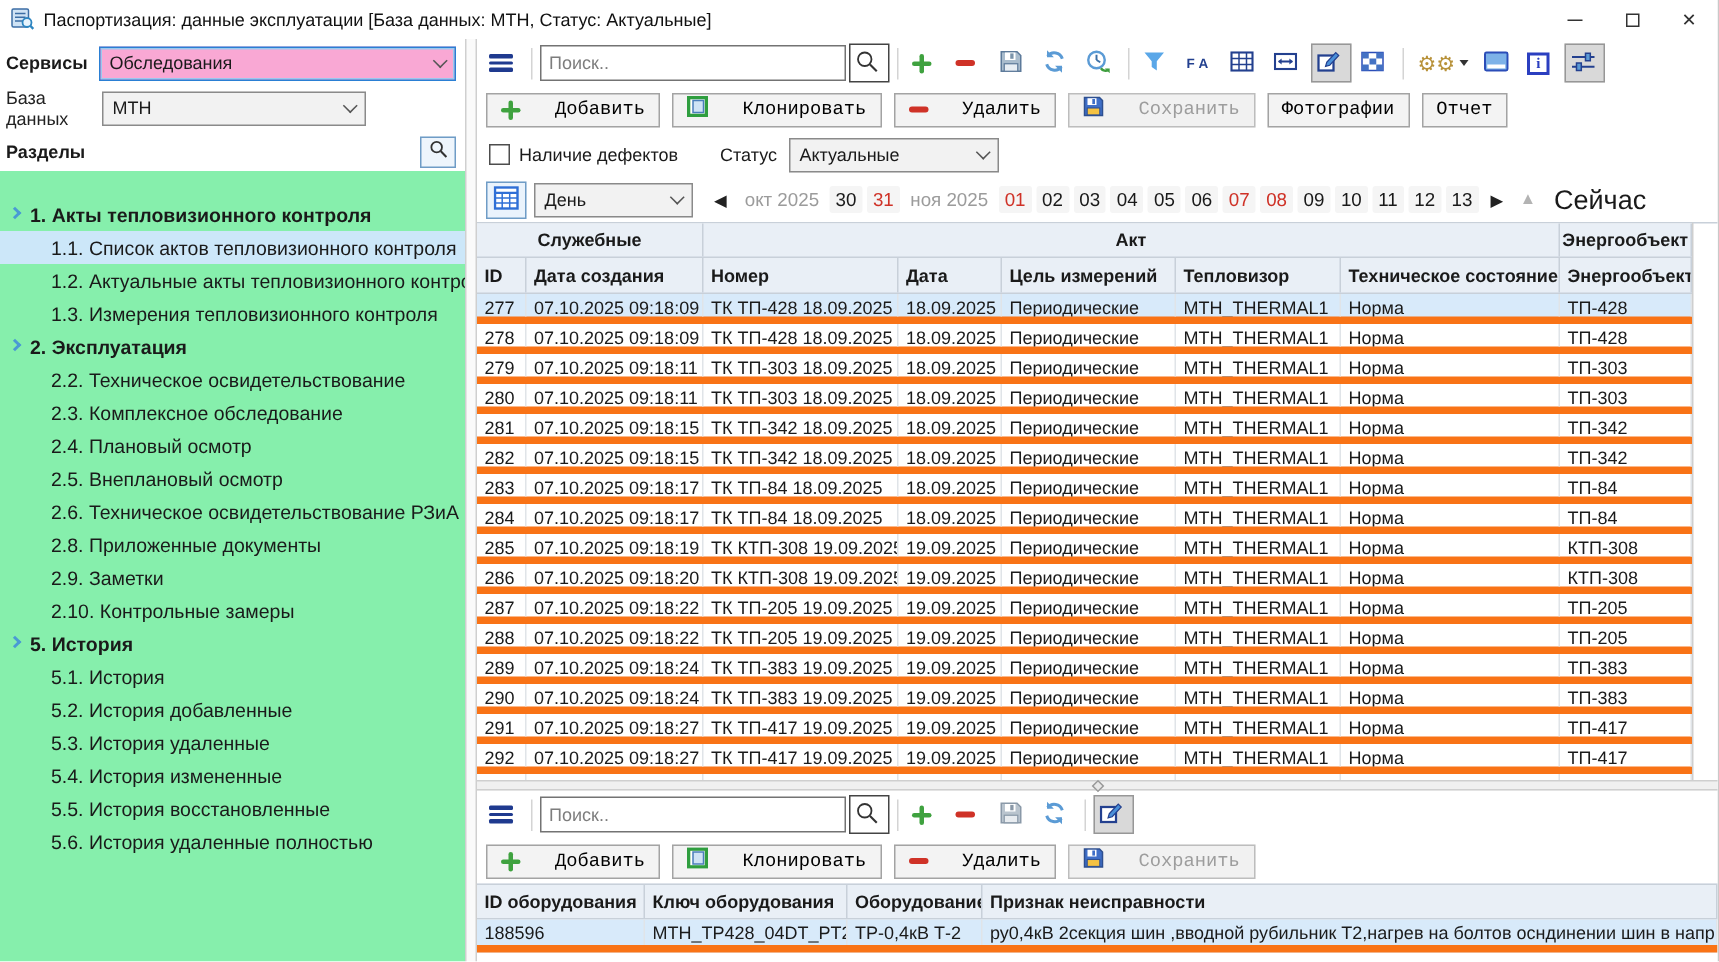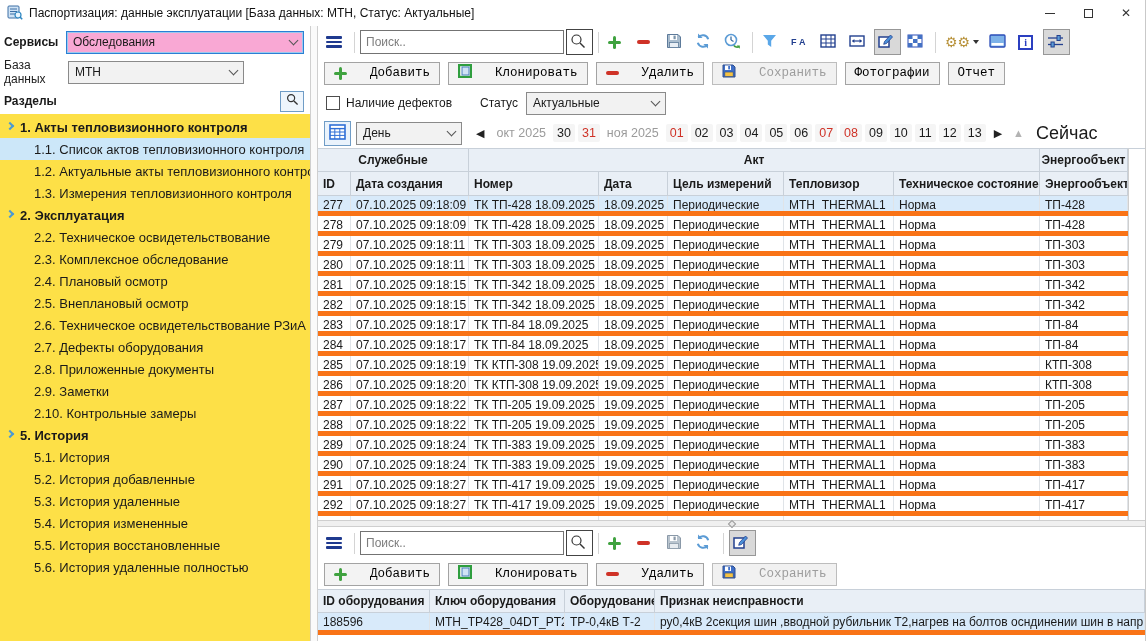--- a/index.html
+++ b/index.html
@@ -24,21 +24,21 @@
   .lbl { font-size:12px; }
   .bold { font-weight:bold; }
   .lbl-serv { width:62px; }
   .lbl-db { width:64px; color:#222; }
   .combo { height:23px; border:1px solid #8a8a8a; background:#f2f2f2; display:flex; align-items:center; padding:0 6px; justify-content:space-between; font-size:12px; cursor:default; }
   .combo.focus { border:1px solid #2a7fd4; box-shadow:0 0 0 1px #9cc9ef inset; background:#f9a8d4; }
   .combo-serv { flex:1; }
   .combo-db { width:176px; }
   .cchev { width:7px; height:7px; border-right:1.5px solid #555; border-bottom:1.5px solid #555; transform:rotate(45deg); margin-top:-4px; flex:none; margin-left:8px; }
   .sq-btn { margin-left:auto; width:24px; height:21px; border:1px solid #6f9cc6; background:#eef5fc; display:flex; align-items:center; justify-content:center; }
-  .tree { flex:1; background:#fde047; overflow:hidden; padding-top:2px; }
+  .tree { flex:1; background:#86efac; overflow:hidden; padding-top:18px; }
   .tree-row { height:22px; display:flex; align-items:center; padding-left:34px; position:relative; font-size:13px; cursor:default; white-space:nowrap; overflow:hidden; }
   .tree-row.sect { padding-left:20px; font-weight:bold; }
   .tree-row.sel { background:#cce7f9; }
   .chev { position:absolute; left:7px; top:7px; width:6px; height:6px; border-right:2px solid #4a9ad4; border-bottom:2px solid #4a9ad4; transform:rotate(-45deg); }
 
   
   .vsplit { width:8px; flex:none; background:#fafafa; border-left:1px solid #cfcfcf; border-right:1px solid #cfcfcf; }
   .hsplit { height:7px; flex:none; background:#f0f0f0; border-top:1px solid #cfcfcf; border-bottom:1px solid #cfcfcf; display:flex; align-items:center; justify-content:center; }
   .grip { width:6px; height:6px; border:1px solid #9a9a9a; background:#e8e8e8; transform:rotate(45deg); }
 
@@ -188,23 +188,20 @@
             <span class="tlabel">2.3. Комплексное обследование</span>
           </div>
           <div class="tree-row">
             <span class="tlabel">2.4. Плановый осмотр</span>
           </div>
           <div class="tree-row">
             <span class="tlabel">2.5. Внеплановый осмотр</span>
           </div>
           <div class="tree-row">
             <span class="tlabel">2.6. Техническое освидетельствование РЗиА</span>
-          </div>
-          <div class="tree-row">
-            <span class="tlabel">2.7. Дефекты оборудования</span>
           </div>
           <div class="tree-row">
             <span class="tlabel">2.8. Приложенные документы</span>
           </div>
           <div class="tree-row">
             <span class="tlabel">2.9. Заметки</span>
           </div>
           <div class="tree-row">
             <span class="tlabel">2.10. Контрольные замеры</span>
           </div>

